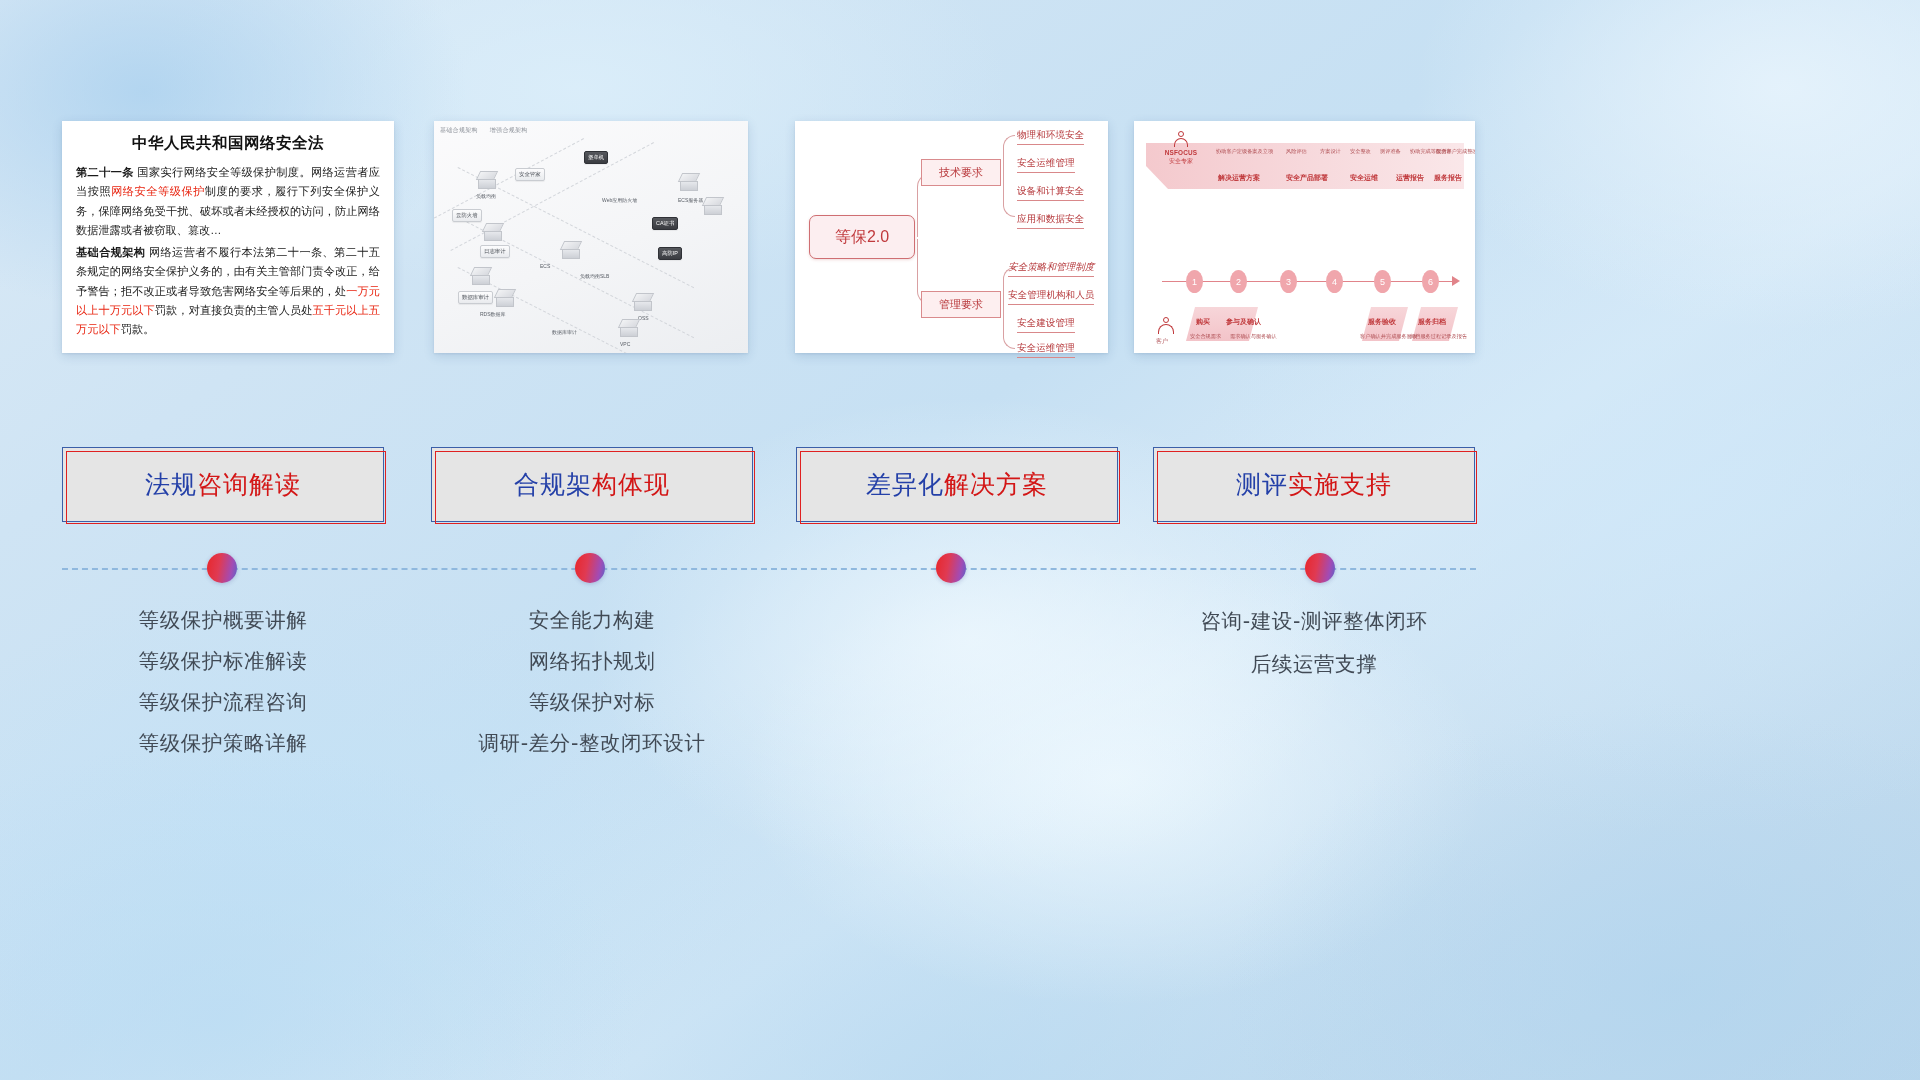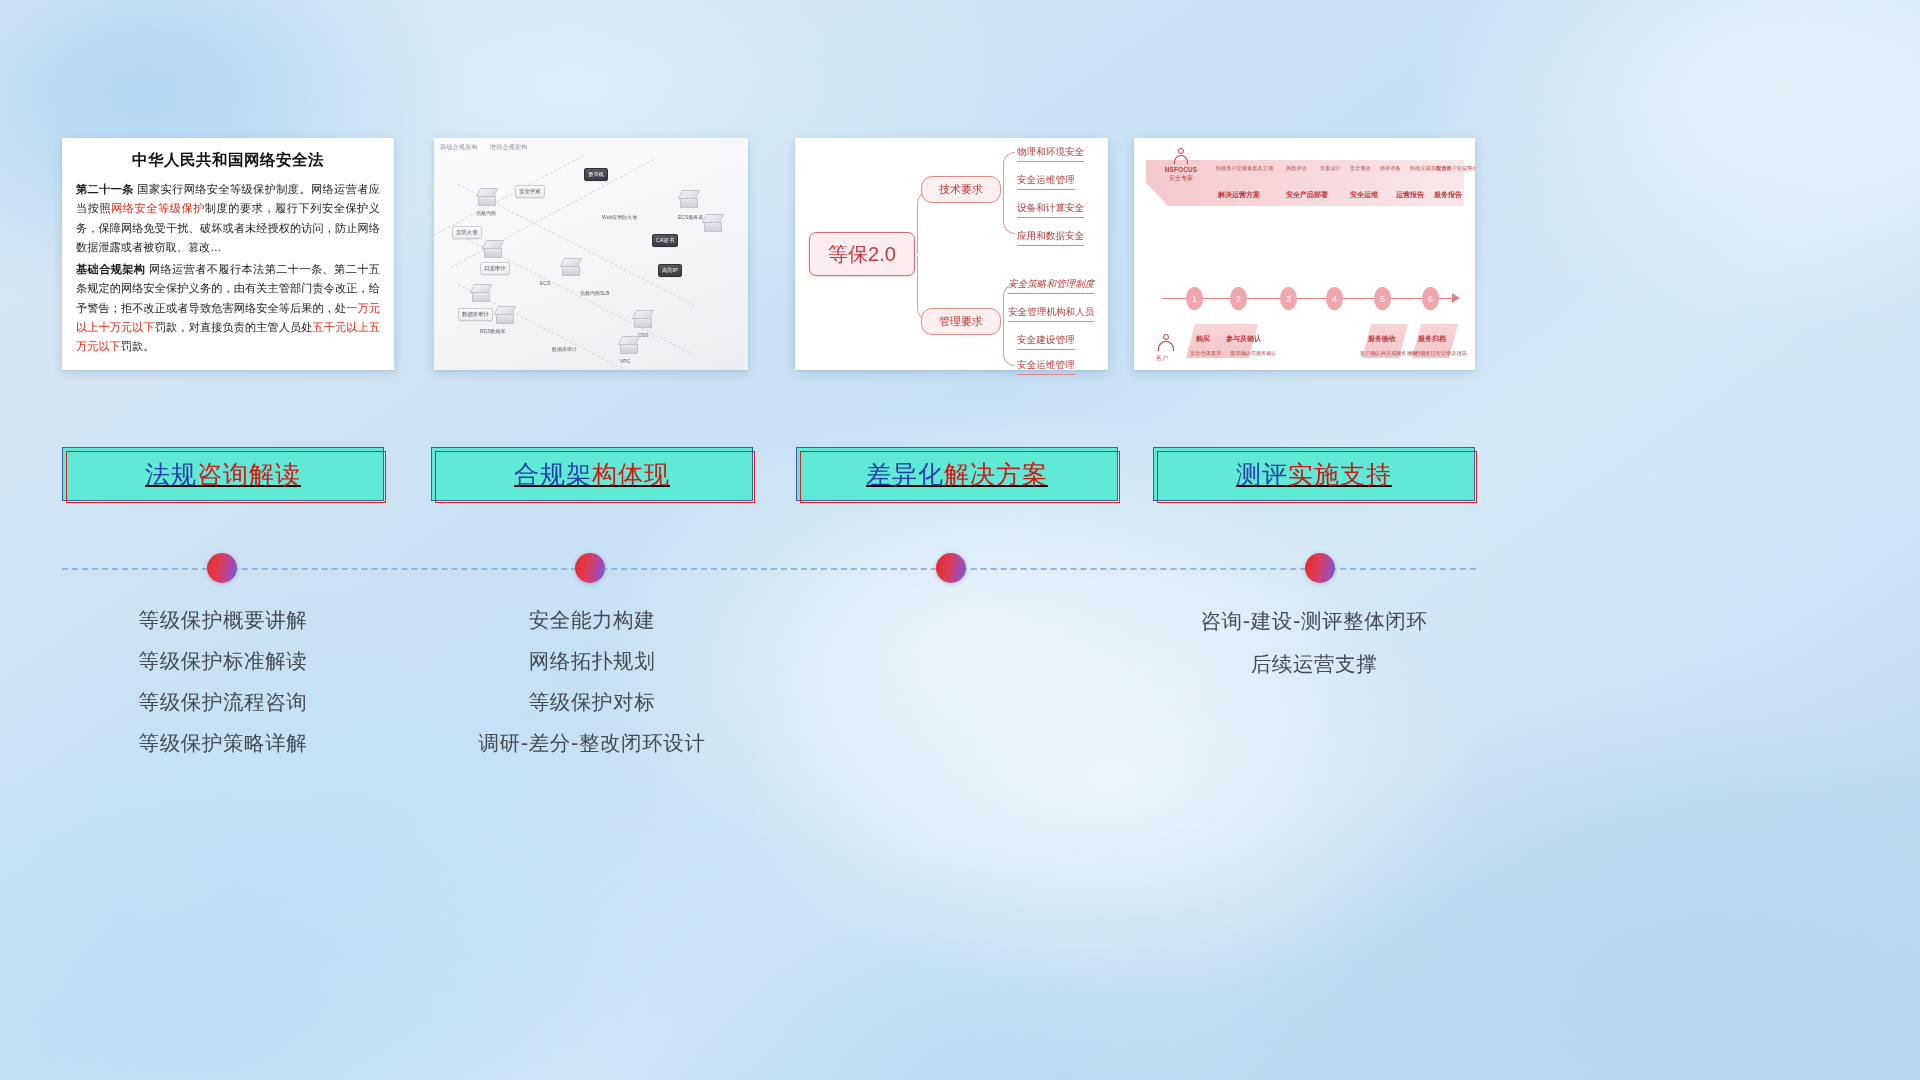--- a/index.html
+++ b/index.html
@@ -27,21 +27,21 @@
   .wash-bl { left:-60px; bottom:-120px; width:700px; height:460px;
     background: radial-gradient(ellipse at 40% 60%, rgba(186,220,243,.7), rgba(186,220,243,0) 70%); }
   .wash-br { right:-60px; bottom:-100px; width:760px; height:480px;
     background: radial-gradient(ellipse at 60% 60%, rgba(176,212,238,.65), rgba(176,212,238,0) 70%); }
   .wash-mid { left:560px; top:380px; width:820px; height:520px;
     background: radial-gradient(ellipse at 50% 50%, rgba(238,248,254,.8), rgba(238,248,254,0) 66%); }
 
   .stage { position: absolute; inset: 0; }
 
   
-  .cards { position:absolute; left:0; top:138px; width:1920px; height:232px; }
+  .cards { position:absolute; left:0; top:121px; width:1920px; height:232px; }
   .card {
     position:absolute; top:0; background:#fff;
     box-shadow: 0 3px 10px rgba(40,80,130,.16), 0 1px 2px rgba(40,80,130,.10);
   }
   .card-1 { left:62px;   width:332px; height:232px; }
   .card-2 { left:434px;  width:314px; height:232px; }
   .card-3 { left:795px;  width:313px; height:232px; }
   .card-4 { left:1134px; width:341px; height:232px; }
 
   
@@ -74,26 +74,26 @@
   .a-cube .t { width:18px;height:9px; left:2px; top:0;
     background:linear-gradient(135deg,#f2f3f5,#d8dadf); transform:skewX(-26deg); border:.5px solid #c2c5cb; }
   .a-cube .b { width:18px;height:10px; left:2px; top:8px;
     background:linear-gradient(180deg,#e6e8ec,#cdd0d6); border:.5px solid #c2c5cb; }
   .a-lbl { position:absolute; font-size:5px; color:#5b6068; white-space:nowrap; }
   .a-dash { position:absolute; border-top:.5px dashed #d3d6db; }
 
   
   .mind { position:relative; width:100%; height:100%; background:#fff; }
   .m-box {
-    position:absolute; border:1.1px solid #d9888a; border-radius:11px;
+    position:absolute; border:1.1px solid #d9888a; border-radius:0;
     background:#fdeff0; color:#b93a3d; font-size:10px; text-align:center;
     display:flex; align-items:center; justify-content:center; white-space:nowrap;
   }
   .m-root {
-    left:14px; top:94px; width:106px; height:44px; font-size:20px; border-radius:7px;
+    left:14px; top:94px; width:106px; height:44px; font-size:16px; border-radius:7px;
     border:1.8px solid #cf6e72; background:#fceef0; color:#c0393c;
     box-shadow:0 1px 3px rgba(180,80,80,.22);
   }
   .m-mid { width:80px; height:27px; font-size:11px; border:1.2px solid #d98b8d; }
   .m-leaf {
     position:absolute; font-size:9.6px; color:#b5383b; white-space:nowrap;
     border-bottom:1px solid #d9888a; padding-bottom:1.5px;
   }
   .m-curve { position:absolute; border:1px solid #d9a0a2; border-width:0 0 1px 1px; border-radius:0 0 0 14px; }
   .m-curve.up { border-width:1px 0 0 1px; border-radius:14px 0 0 0; }
@@ -124,24 +124,24 @@
             background:linear-gradient(180deg,#f7d6d9,#f3c3c8);
             clip-path: polygon(9px 0, 100% 0, calc(100% - 9px) 100%, 0 100%); }
   .p-usr { position:absolute; left:24px; top:196px; width:16px; height:18px; color:#c0393c; }
   .p-usr .h { position:absolute; left:5px; top:0; width:6px; height:6px; border-radius:50%; border:1px solid currentColor; }
   .p-usr .b { position:absolute; left:0; top:7px; width:16px; height:10px;
               border:1px solid currentColor; border-bottom:none; border-radius:8px 8px 0 0; }
 
   
   .titles { position:absolute; left:0; top:447px; width:1920px; height:74px; }
   .tbox {
-    position:absolute; top:0; height:54px;
+    position:absolute; top:0; height:75px;
     border:1.6px solid #3b5fa8;
-    background:#5eead4;
-    display:flex; align-items:center; justify-content:center;text-decoration:underline;
+    background:#e5e5e5;
+    display:flex; align-items:center; justify-content:center;
   }
   .tbox::after {
     content:""; position:absolute; left:3px; top:3px; right:-3px; bottom:-3px;
     border:1.6px solid #e02020; pointer-events:none;
   }
   .tbox-1 { left:62px;   width:322px; }
   .tbox-2 { left:431px;  width:322px; }
   .tbox-3 { left:796px;  width:322px; }
   .tbox-4 { left:1153px; width:322px; }
   .tbox-label {

